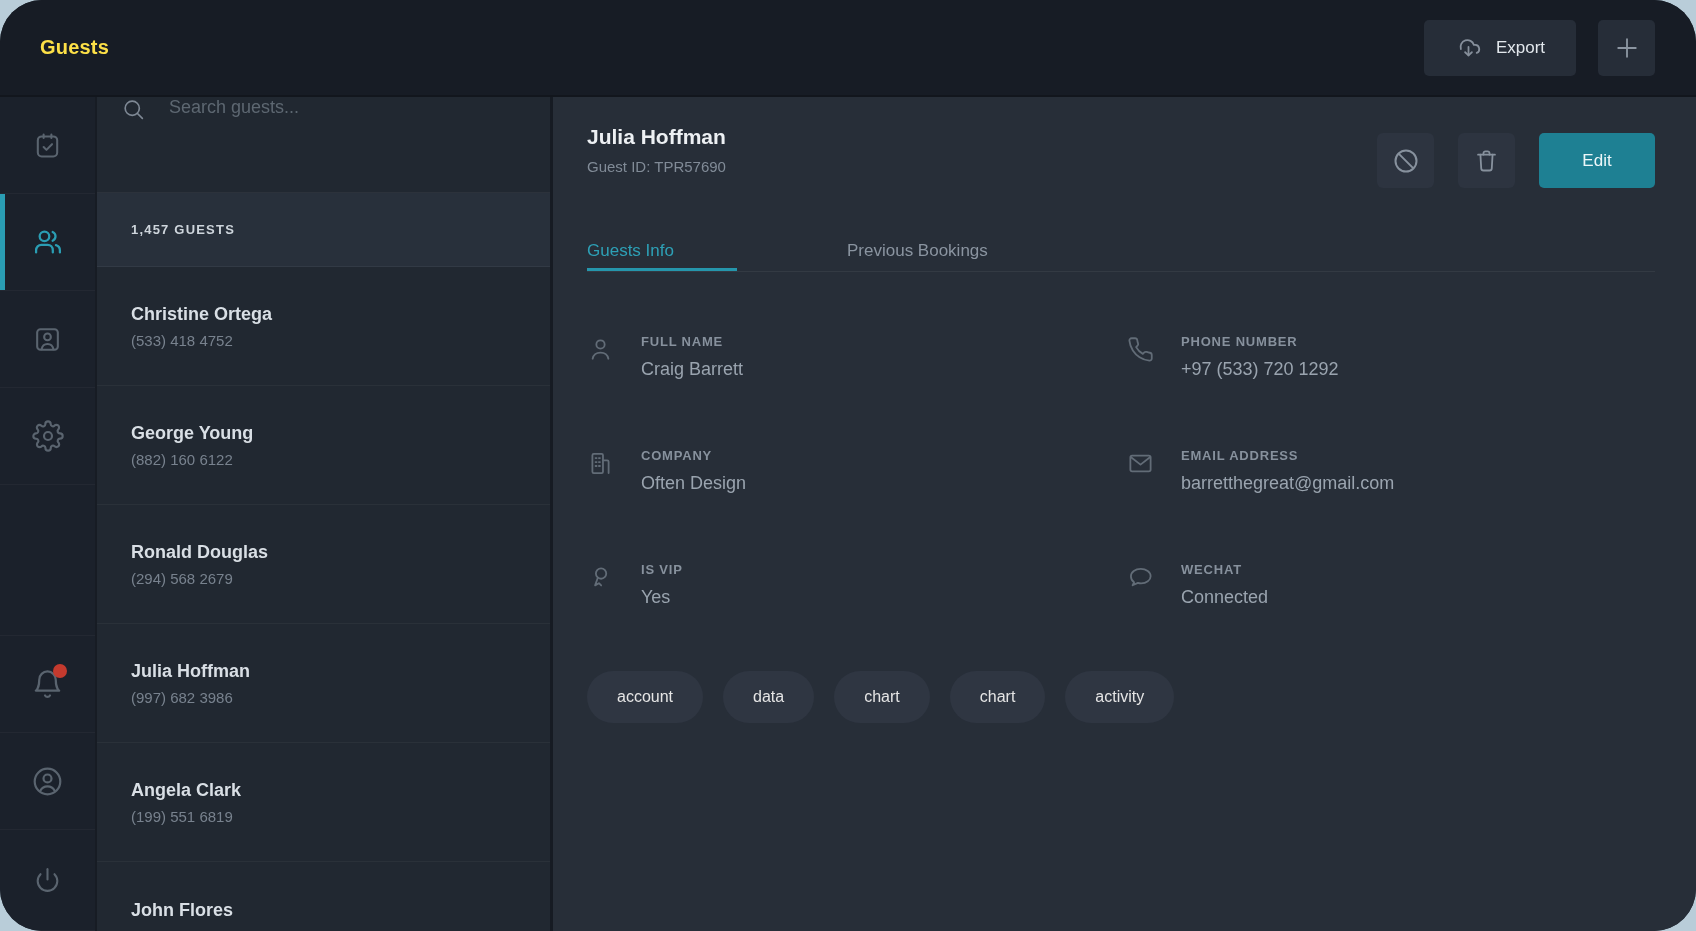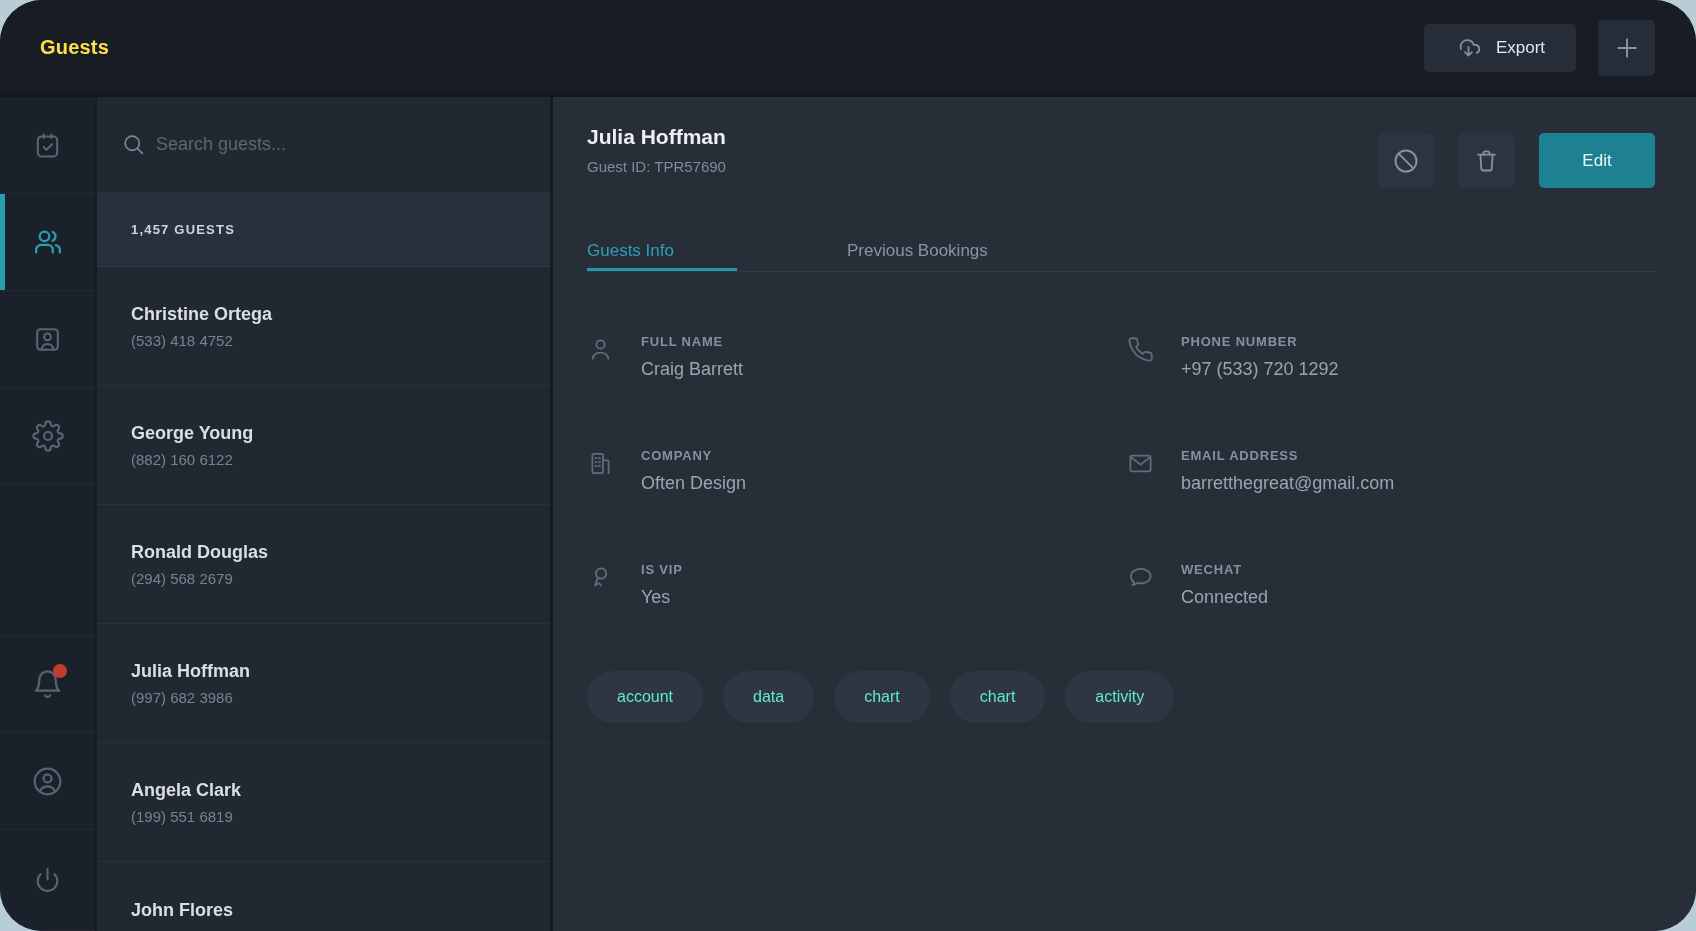--- a/index.html
+++ b/index.html
@@ -19,21 +19,21 @@
 
   
   .topbar {
     height:97px; flex:0 0 97px; background:#171c25;
     display:flex; align-items:center; padding:0 41px 0 40px;
     border-bottom:2px solid #12161d;
   }
   .topbar-title { color:#fde047; font-size:20px; font-weight:bold; letter-spacing:.2px; }
   .topbar-spacer { flex:1; }
   .export-btn {
-    height:48px; min-width:152px; background:#262d38; border-radius:5px;
+    height:56px; min-width:152px; background:#262d38; border-radius:5px;
     display:flex; align-items:center; justify-content:center; gap:14px;
     color:#868f9b; cursor:pointer; padding:0 26px;
   }
   .export-btn .lbl { color:#e2e7ec; font-size:17px; }
   .add-btn {
     width:57px; height:56px; background:#262d38; border-radius:5px; margin-left:22px;
     display:flex; align-items:center; justify-content:center; color:#8b95a1; cursor:pointer;
   }
 
   
@@ -49,22 +49,22 @@
   .side-item.active { color:#2a9db3; }
   .active-bar { position:absolute; left:0; top:0; bottom:0; width:5px; background:#2a9db3; }
   .side-gap { height:151px; flex:0 0 151px; border-bottom:1px solid rgba(255,255,255,.035); }
   .side-item.grow { flex:1 1 auto; }
   .bell-wrap { position:relative; }
   .red-dot { position:absolute; top:-4px; right:-3px; width:14px; height:14px; border-radius:50%; background:#c43a2e; }
 
   
   .list-panel { width:456px; flex:0 0 456px; background:#212831; border-right:3px solid #161b23; display:flex; flex-direction:column; overflow:hidden; }
   .search-row {
-    height:96px; flex:0 0 96px; display:flex; align-items:center;
-    padding:8px 24px; gap:10px; color:#7e8894;
+    height:96px; flex:0 0 96px; display:flex; align-items:flex-start;
+    padding:0 24px; gap:23px; color:#7e8894;
     border-bottom:1px solid rgba(255,255,255,.05);
   }
   .search-row input {
     background:transparent; border:none; outline:none; flex:1;
     color:#c6cdd5; font-size:18px; font-family:"Liberation Sans", sans-serif;
   }
   .search-row input::placeholder { color:#5d6771; }
   .count-row {
     height:74px; flex:0 0 74px; background:#28303b;
     display:flex; align-items:center; padding:0 34px;
@@ -107,21 +107,21 @@
     display:grid; grid-template-columns:540px 1fr; row-gap:68px;
   }
   .field { display:flex; gap:27px; }
   .field-icon { color:#626c77; margin-top:2px; }
   .field-label { color:#87919d; font-size:13px; font-weight:bold; letter-spacing:.8px; }
   .field-value { color:#9aa4af; font-size:18px; margin-top:10px; }
 
   .tags-row { margin-top:63px; display:flex; gap:20px; }
   .tag {
     height:52px; padding:0 30px; border-radius:26px; background:#2f3642;
-    display:flex; align-items:center; color:#5eead4; font-size:16px; cursor:pointer;
+    display:flex; align-items:center; color:#e5e5e5; font-size:16px; cursor:pointer;
   }
 </style>
 </head>
 <body>
 
 <div class="window">
 
   <div class="topbar">
     <div class="topbar-title">Guests</div>
     <div class="topbar-spacer"></div>

